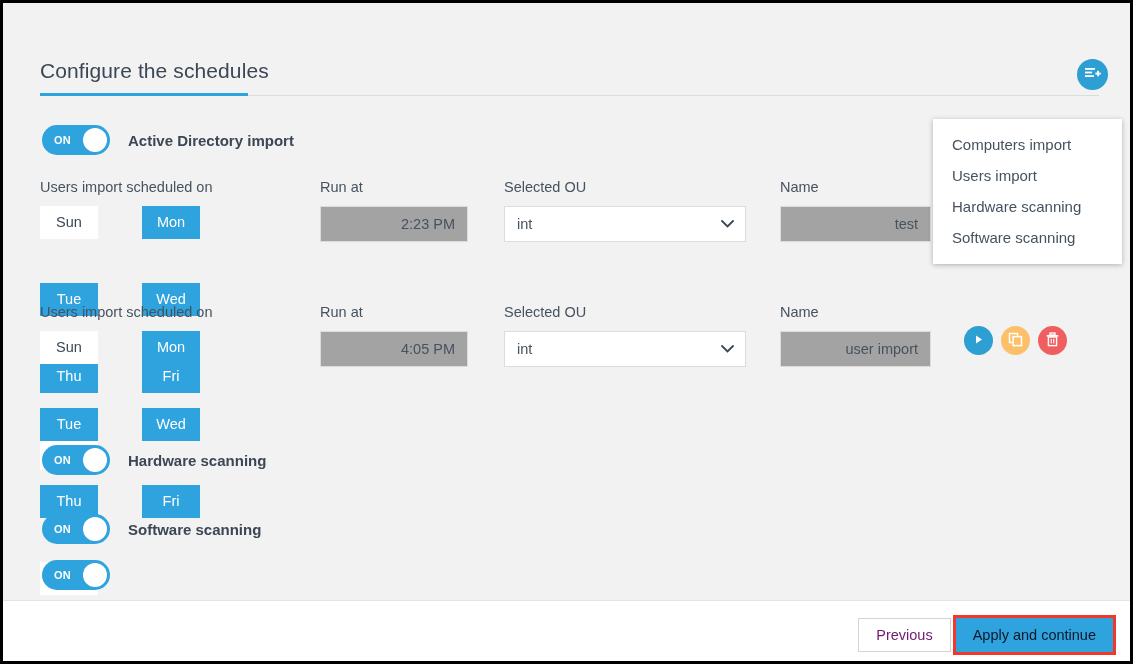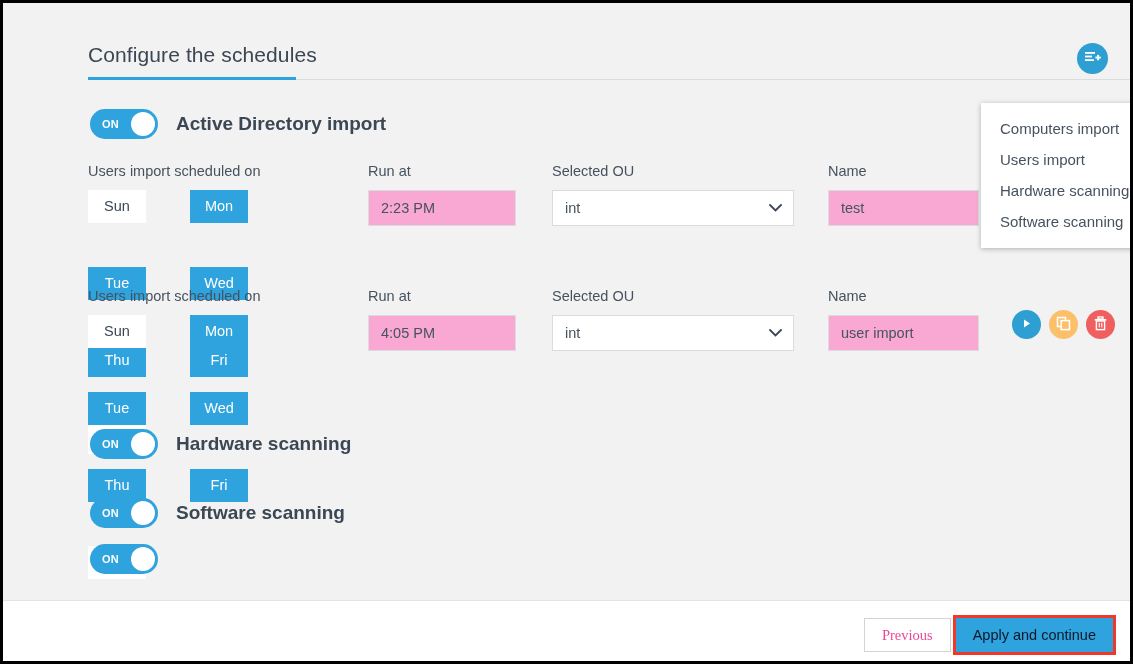--- a/index.html
+++ b/index.html
@@ -18,25 +18,24 @@
     height: 664px;
     box-sizing: border-box;
     border: 3px solid #000000;
     background: #f2f2f2;
     overflow: hidden;
   }
 
   
   .content {
     position: absolute;
-    left: 0; top: 0; right: 0;
+    left: 0; top: 16px; right: 0;
     height: 597px;
     background: #f2f2f2;
     box-sizing: border-box;
-    margin-left: 48px;
   }
 
   
   .page-title {
     position: absolute;
     left: 37px;
     top: 40px;
     font-size: 21px;
     color: #3b4754;
     font-weight: 400;
@@ -107,21 +106,21 @@
     position: absolute;
     right: 3px;
     top: 3px;
     width: 24px;
     height: 24px;
     border-radius: 50%;
     background: #ffffff;
   }
   .toggle-text {
     margin-left: 18px;
-    font-size: 19px;
+    font-size: 15px;
     color: #3b4754;
     font-weight: bold;
     white-space: nowrap;
   }
 
   
   .sched {
     position: absolute;
     left: 0;
     right: 0;
@@ -167,27 +166,28 @@
     background: #2ea3dd;
     color: #ffffff;
   }
 
   
   .txt {
     position: absolute;
     top: 27px;
     height: 36px;
     box-sizing: border-box;
-    background: #f9a8d4;
+    background: #a3a3a3;
     border: 1px solid #dcdcdc;
     font-size: 14.5px;
     color: #46525f;
     padding: 0 12px;
     font-family: inherit;
     outline: none;
+    text-align: right;
   }
   .txt-runat { left: 317px; width: 148px; }
   .txt-name  { left: 777px; width: 151px; }
 
   
   .sel-wrap {
     position: absolute;
     left: 501px;
     top: 27px;
     width: 242px;
@@ -278,23 +278,23 @@
     top: 14px;
     display: flex;
     align-items: center;
   }
   .btn-prev {
     height: 34px;
     padding: 0 17px;
     background: #ffffff;
     border: 1px solid #d4d4d4;
     font-size: 14.5px;
-    color: #ec4899;
-    cursor: pointer;
-    font-family: Liberation Serif, serif;
+    color: #701a75;
+    cursor: pointer;
+    font-family: Liberation Sans, sans-serif;
   }
   .apply-wrap {
     margin-left: 2px;
     border: 3px solid #f0392b;
     padding: 0;
     line-height: 0;
   }
   .btn-apply {
     height: 34px;
     padding: 0 17px;

